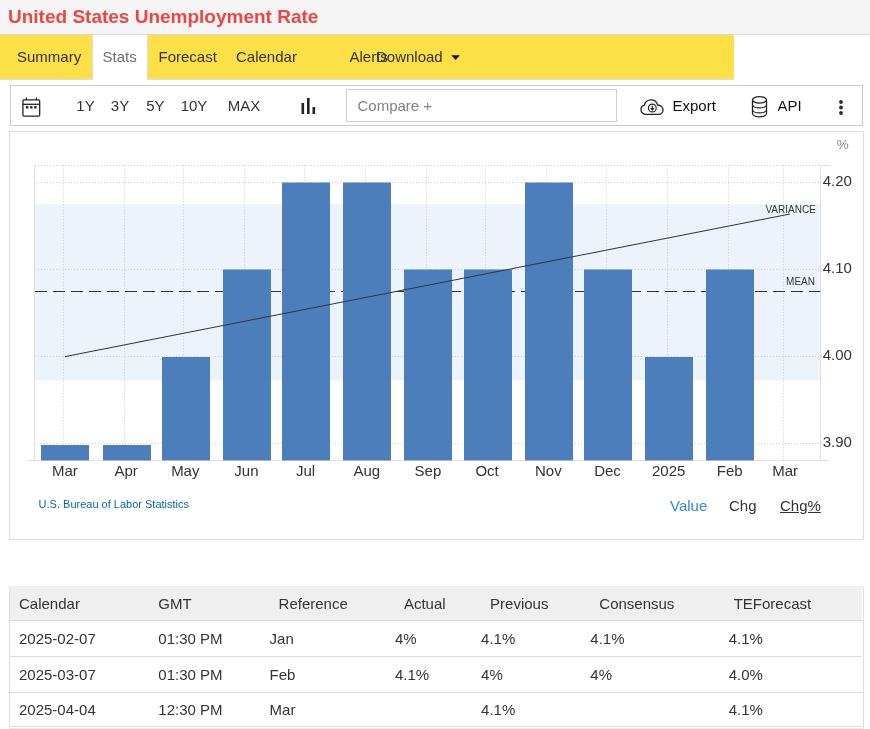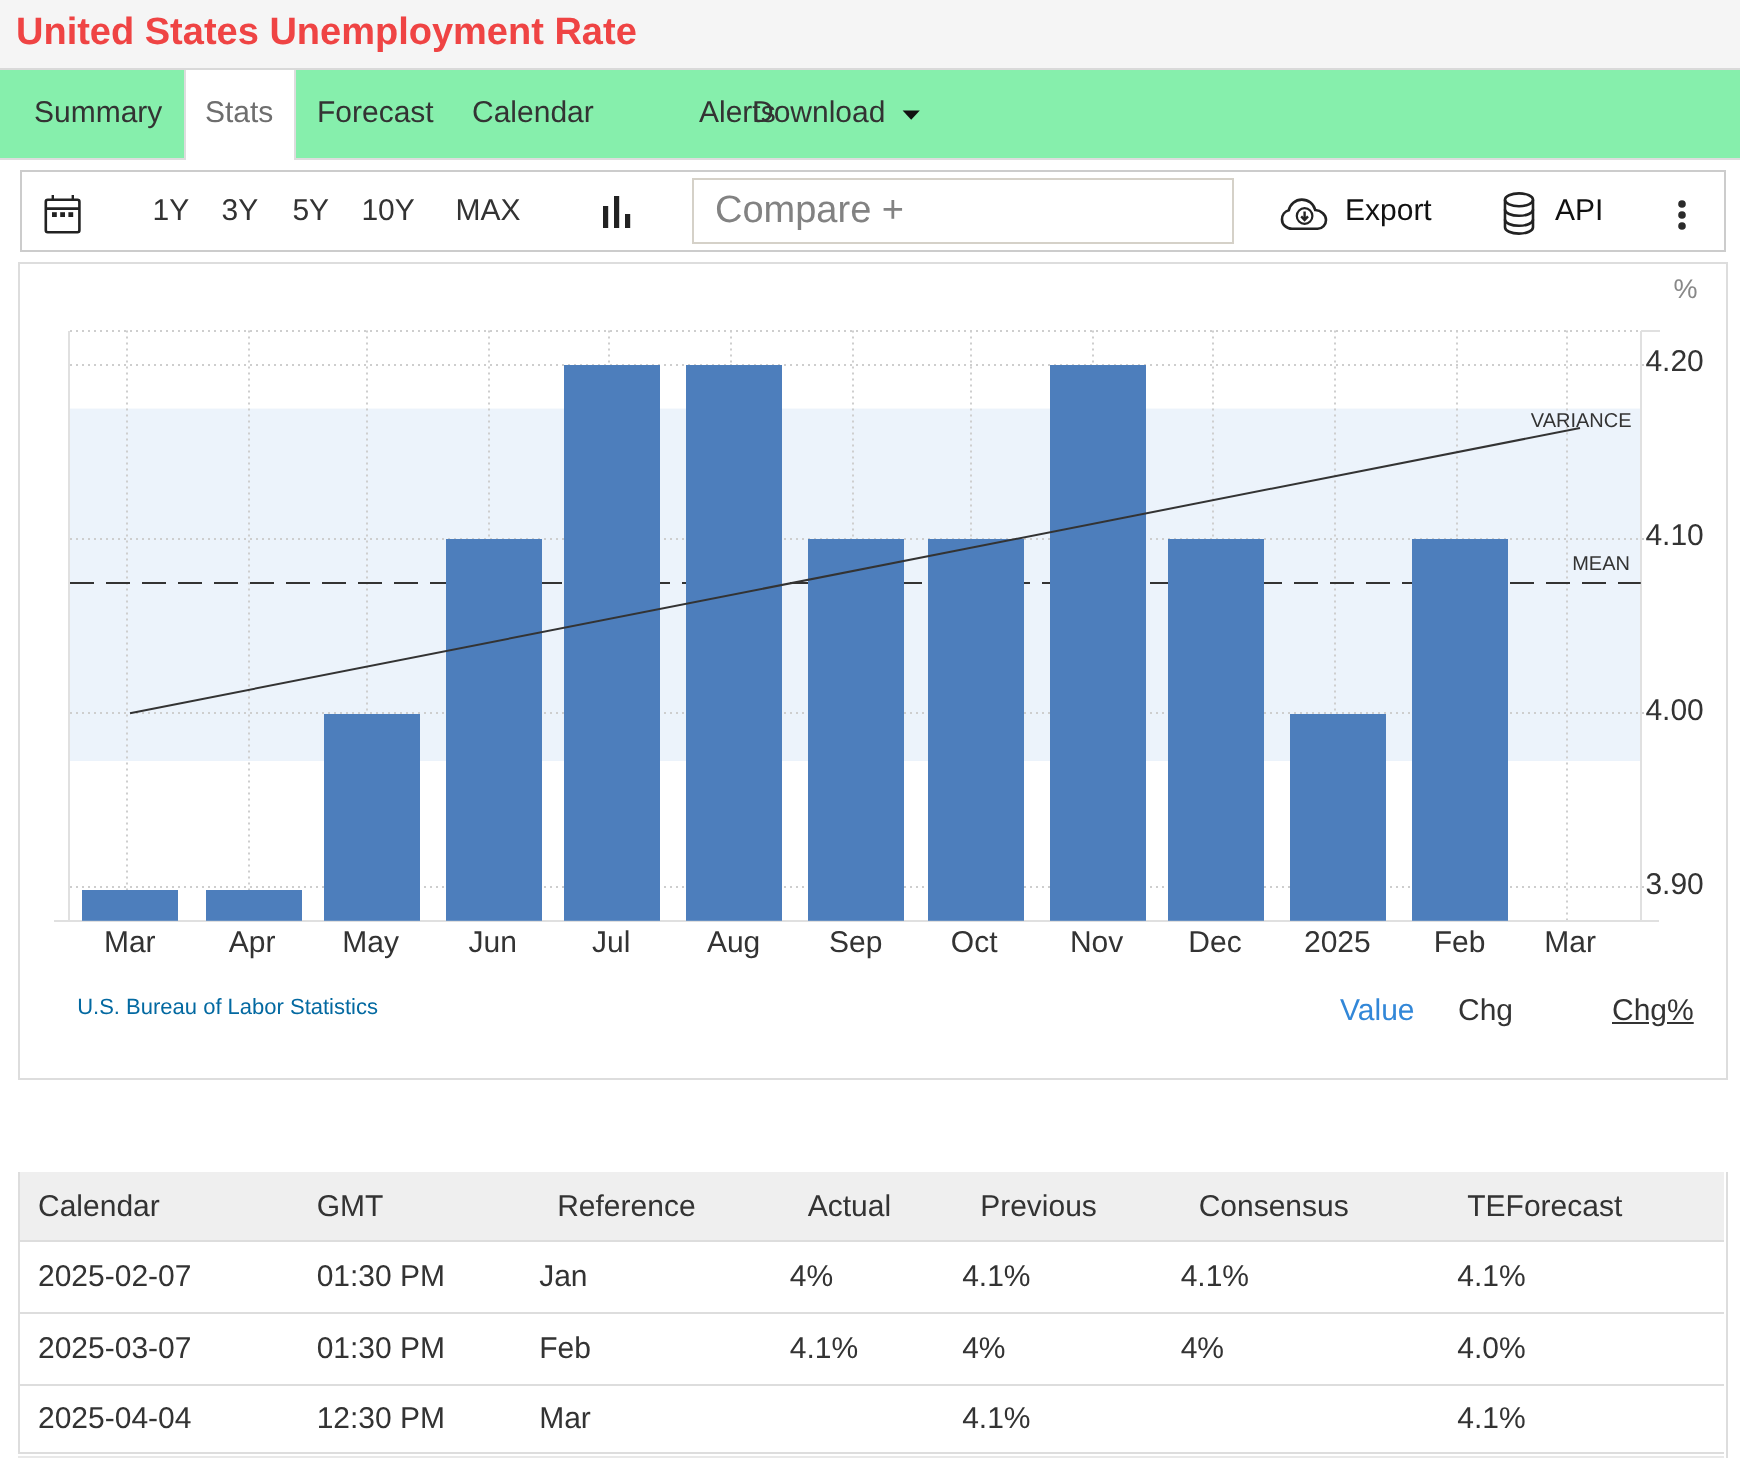--- a/index.html
+++ b/index.html
@@ -3,29 +3,29 @@
 <meta charset="utf-8">
 <style>
   html,body{margin:0;padding:0;}
   body{width:870px;height:729px;position:relative;overflow:hidden;background:#fff;
        font-family:"Liberation Sans",sans-serif;}
   .abs{position:absolute;}
   
   #titlebar{left:0;top:0;width:870px;height:34px;background:#f5f5f5;border-bottom:1px solid #d9d9d9;}
   #title{left:8px;top:6px;font-size:19px;font-weight:bold;color:#ef4444;}
   
-  #tabrow{left:0;top:35px;width:870px;height:44px;border-bottom:1px solid #ddd;background:#86efac;text-align:right;}
+  #tabrow{left:0;top:35px;width:734px;height:44px;border-bottom:1px solid #ddd;background:#fde047;text-align:right;}
   .tab{position:absolute;top:0;height:44px;line-height:44px;font-size:15px;color:#333;}
   #tab-active{position:absolute;left:92px;top:0;width:54px;height:45px;background:#fff;
       border-left:1px solid #ddd;border-right:1px solid #ddd;}
   
   #toolbar{left:10px;top:85px;width:851px;height:39px;border:1px solid #ccc;background:#fff;}
   .tbtxt{position:absolute;top:0;height:39px;line-height:39px;font-size:15px;color:#333;}
   #comparebox{position:absolute;left:334.5px;top:3.4px;width:258px;height:31px;border:1px solid #d5d1c8;
-      line-height:31px;font-size:19px;color:#828282;padding-left:11px;}
+      line-height:31px;font-size:15px;color:#828282;padding-left:11px;}
   
   #chartcard{left:9px;top:131px;width:853px;height:407px;border:1px solid #ddd;background:#fff;}
   #src{left:38.6px;top:498px;font-size:11px;color:#0369a1;}
   .flink{position:absolute;top:497px;font-size:15px;color:#333;}
   
   #tablewrap{left:9px;top:586px;width:853px;height:143px;border-left:1px solid #ddd;border-right:1px solid #ddd;}
   table{border-collapse:collapse;width:852px;font-size:15px;color:#333;table-layout:fixed;}
   th{font-weight:normal;text-align:left;padding:0 0 0 9px;height:34px;background:#efefef;}
   td{height:35px;padding:0;border-top:1px solid #ddd;text-align:left;}
   tr.last td{height:33px;margin-top:20px;}
@@ -170,21 +170,21 @@
         <text x="597.5" y="344.2">Dec</text>
         <text x="658.7" y="344.2">2025</text>
         <text x="719.8" y="344.2">Feb</text>
         <text x="775.1" y="344.2">Mar</text>
       </g>
     </svg>
   </div>
   <div class="abs" id="src">U.S. Bureau of Labor Statistics</div>
   <span class="flink" style="left:670px;color:#3287d8;">Value</span>
   <span class="flink" style="left:729px;">Chg</span>
-  <span class="flink" style="left:806px;text-decoration:underline;">Chg%</span>
+  <span class="flink" style="left:780px;text-decoration:underline;">Chg%</span>
 
   <div class="abs" id="tablewrap">
     <table>
       <colgroup>
         <col style="width:139px">
         <col style="width:120px">
         <col style="width:125px">
         <col style="width:86px">
         <col style="width:109px">
         <col style="width:134px">

